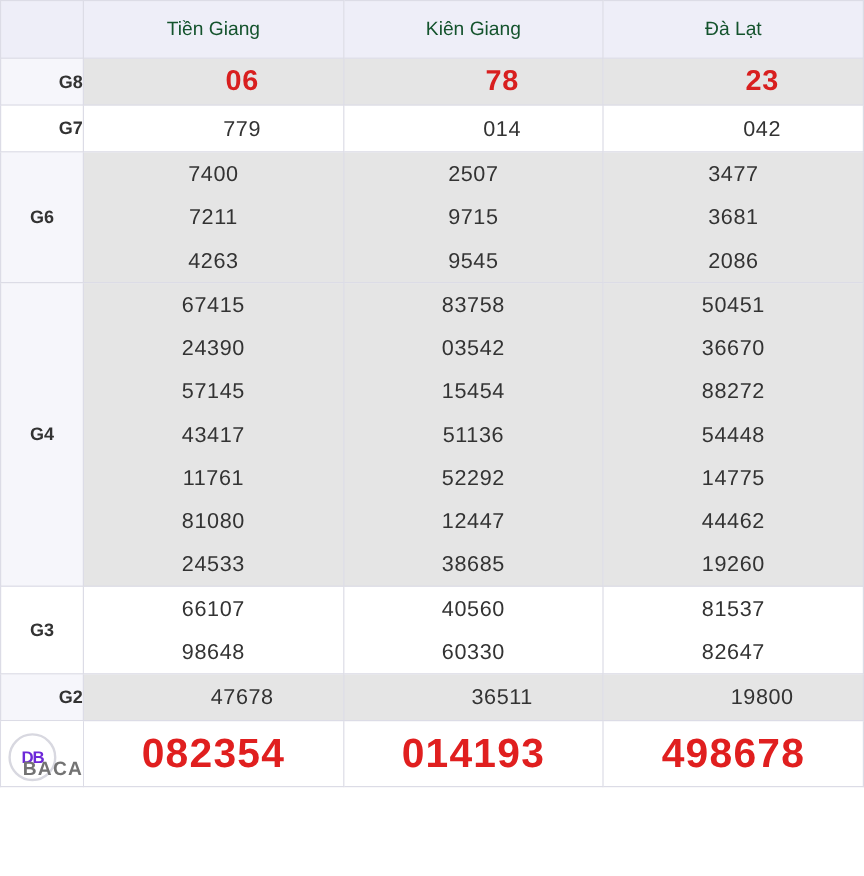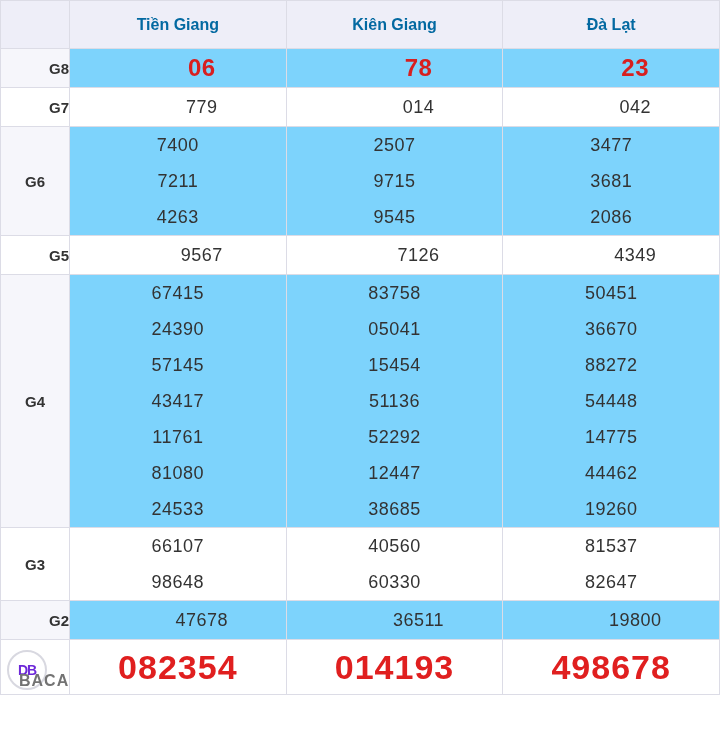--- a/index.html
+++ b/index.html
@@ -22,23 +22,23 @@
   .lottery-table td,
   .lottery-table th {
     border: 1px solid #dcdce6;
     text-align: center;
     vertical-align: middle;
     padding: 0;
   }
   
   .head-row th {
     background: #eeeef8;
-    color: #0369a1;
+    color: #14532d;
     font-size: 16px;
-    font-weight: bold;
+    font-weight: normal;
     height: 47px;
   }
   .head-row th.corner {
     width: 68px;
     background: #eeeef8;
   }
   
   .plabel {
     width: 68px;
     font-size: 15px;
@@ -49,21 +49,21 @@
   .plabel.alt {
     background: #ffffff;
   }
   
   .num {
     font-size: 18px;
     color: #333333;
     letter-spacing: 0.5px;
   }
   .num.shaded {
-    background: #7dd3fc;
+    background: #e5e5e5;
   }
   .num.plain {
     background: #ffffff;
   }
   .num .line {
     height: 36px;
     line-height: 36px;
     display: block;
   }
   
@@ -173,47 +173,35 @@
         <span class="line">9715</span>
         <span class="line">9545</span>
       </td>
       <td class="num shaded">
         <span class="line">3477</span>
         <span class="line">3681</span>
         <span class="line">2086</span>
       </td>
     </tr>
 
-    <tr class="row-h-38">
-      <td class="plabel alt">G5</td>
-      <td class="num plain">
-        <span class="line">9567</span>
-      </td>
-      <td class="num plain">
-        <span class="line">7126</span>
-      </td>
-      <td class="num plain">
-        <span class="line">4349</span>
-      </td>
-    </tr>
 
     <tr>
       <td class="plabel">G4</td>
       <td class="num shaded">
         <span class="line">67415</span>
         <span class="line">24390</span>
         <span class="line">57145</span>
         <span class="line">43417</span>
         <span class="line">11761</span>
         <span class="line">81080</span>
         <span class="line">24533</span>
       </td>
       <td class="num shaded">
         <span class="line">83758</span>
-        <span class="line">05041</span>
+        <span class="line">03542</span>
         <span class="line">15454</span>
         <span class="line">51136</span>
         <span class="line">52292</span>
         <span class="line">12447</span>
         <span class="line">38685</span>
       </td>
       <td class="num shaded">
         <span class="line">50451</span>
         <span class="line">36670</span>
         <span class="line">88272</span>

